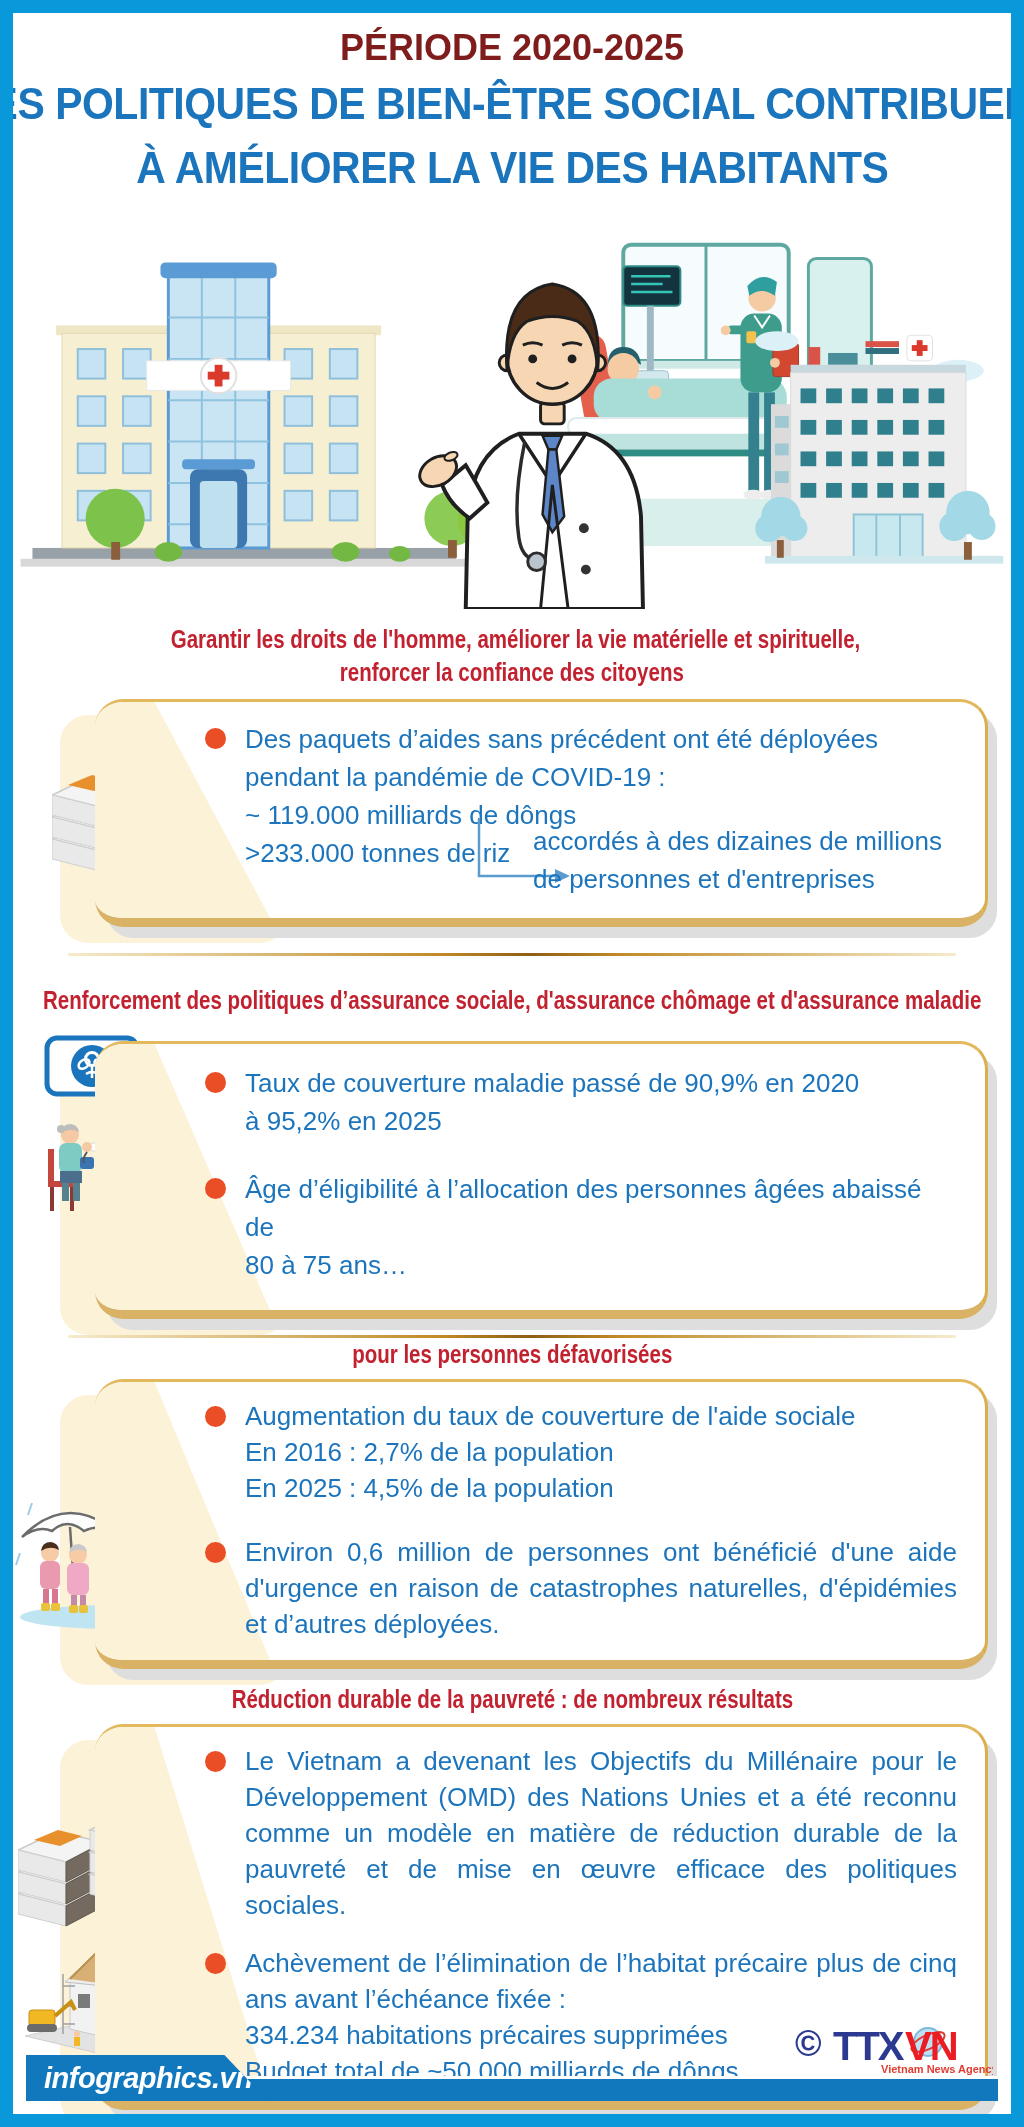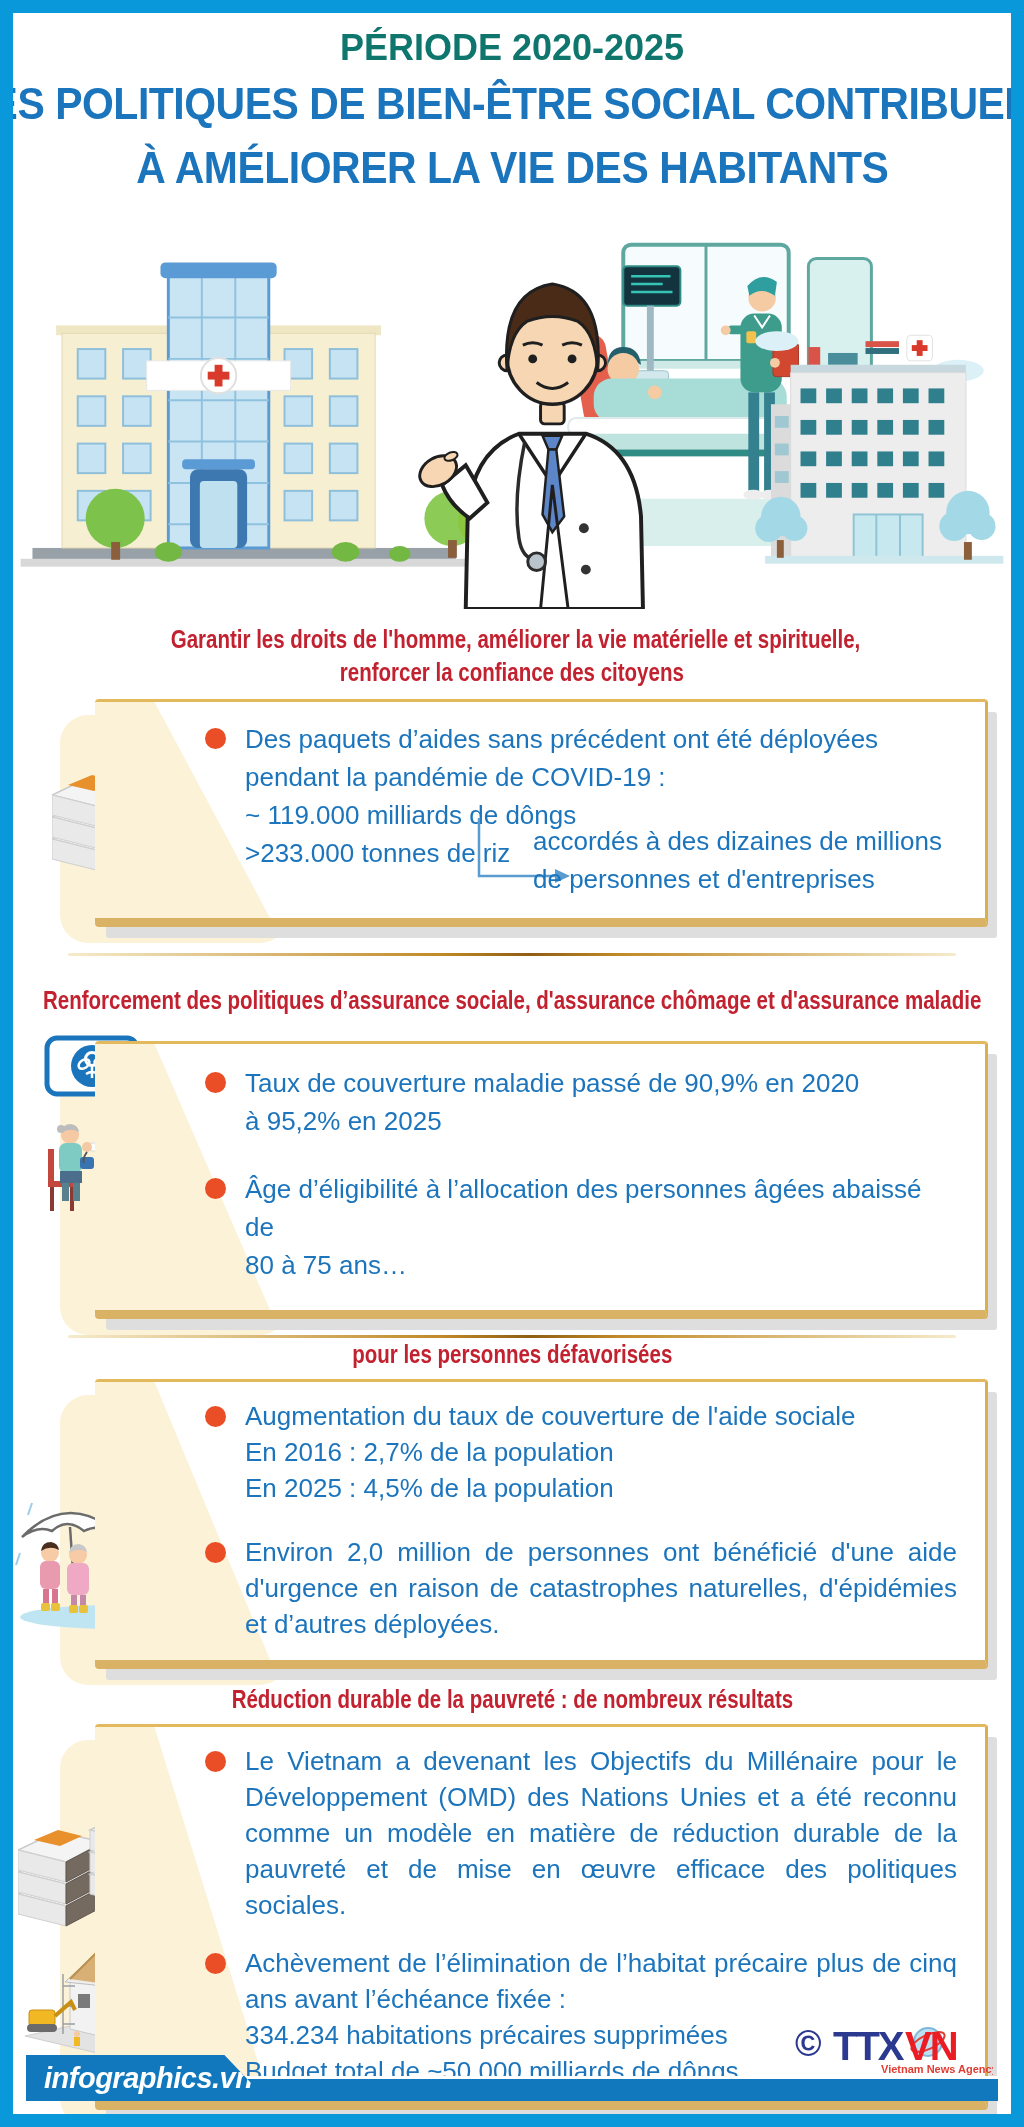--- a/index.html
+++ b/index.html
@@ -2,35 +2,35 @@
 <html><head>
 <meta charset="utf-8">
 <style>
   html,body{margin:0;padding:0;background:#fff;}
   .page{position:relative;width:1024px;height:2127px;box-sizing:border-box;
         border:13px solid #0999DB;background:#fff;overflow:hidden;
         font-family:"Liberation Sans","DejaVu Sans",sans-serif;}
   
   .fit{display:flex;justify-content:center;}
   .period{margin-top:14px;}
-  .period span{font-size:36px;font-weight:bold;color:#0f766e;white-space:nowrap;}
+  .period span{font-size:36px;font-weight:bold;color:#7f1d1d;white-space:nowrap;}
   .title-line{margin-top:6px;line-height:58px;}
   .title-line span{display:inline-block;font-size:44px;font-weight:bold;color:#1B75BC;
         white-space:nowrap;transform:scaleX(.93);letter-spacing:-.5px;}
   
   .illu{display:block;margin:26px auto 0;}
   
   .sec-h{line-height:33px;}
   .sec-h span{display:inline-block;font-size:25px;font-weight:bold;color:#C2212F;
         white-space:nowrap;transform:scaleX(.82);}
   
   .card-area{position:relative;margin-left:47px;margin-right:23px;}
   .card-back{position:absolute;left:0;top:16px;bottom:-16px;width:228px;
         background:#FCF2D8;border-radius:28px;}
-  .card{position:relative;margin-left:35px;background:#fff;border-radius:4px;
+  .card{position:relative;margin-left:35px;background:#fff;border-radius:28px;
         border-top:3px solid #E2B95D;border-right:3px solid #DCAF4E;
         border-bottom:9px solid #D9B266;overflow:hidden;
         box-shadow:10px 12px 0 -1px #DEDEDE;}
   .slant{position:absolute;left:0;top:0;bottom:0;width:175px;background:#FCF2D8;
         clip-path:polygon(0 0,34% 0,100% 100%,0 100%);
         filter:drop-shadow(3px 0 0 #D9AC4C);}
   .content{position:relative;}
   .c1 .content{padding:18px 30px 46px 150px;}
   .c2 .content{padding:20px 30px 26px 150px;}
   .c3 .content{padding:16px 30px 18px 150px;}
@@ -413,21 +413,21 @@
     <div class="card c3">
       <div class="slant"></div>
       <div class="content">
         <ul class="bullets">
           <li class="bullet">
             <div class="bl">Augmentation du taux de couverture de l'aide sociale</div>
             <div class="bl">En 2016 : 2,7% de la population</div>
             <div class="bl">En 2025 : 4,5% de la population</div>
           </li>
           <li class="bullet">
-            <div class="bl j">Environ 2,0 million de personnes ont bénéficié d'une aide</div>
+            <div class="bl j">Environ 0,6 million de personnes ont bénéficié d'une aide</div>
             <div class="bl j">d'urgence en raison de catastrophes naturelles, d'épidémies</div>
             <div class="bl">et d’autres déployées.</div>
           </li>
         </ul>
       </div>
     </div>
   </div>
 
   <div class="fit sec-h h-s4">
     <span>Réduction durable de la pauvreté : de nombreux résultats</span>

